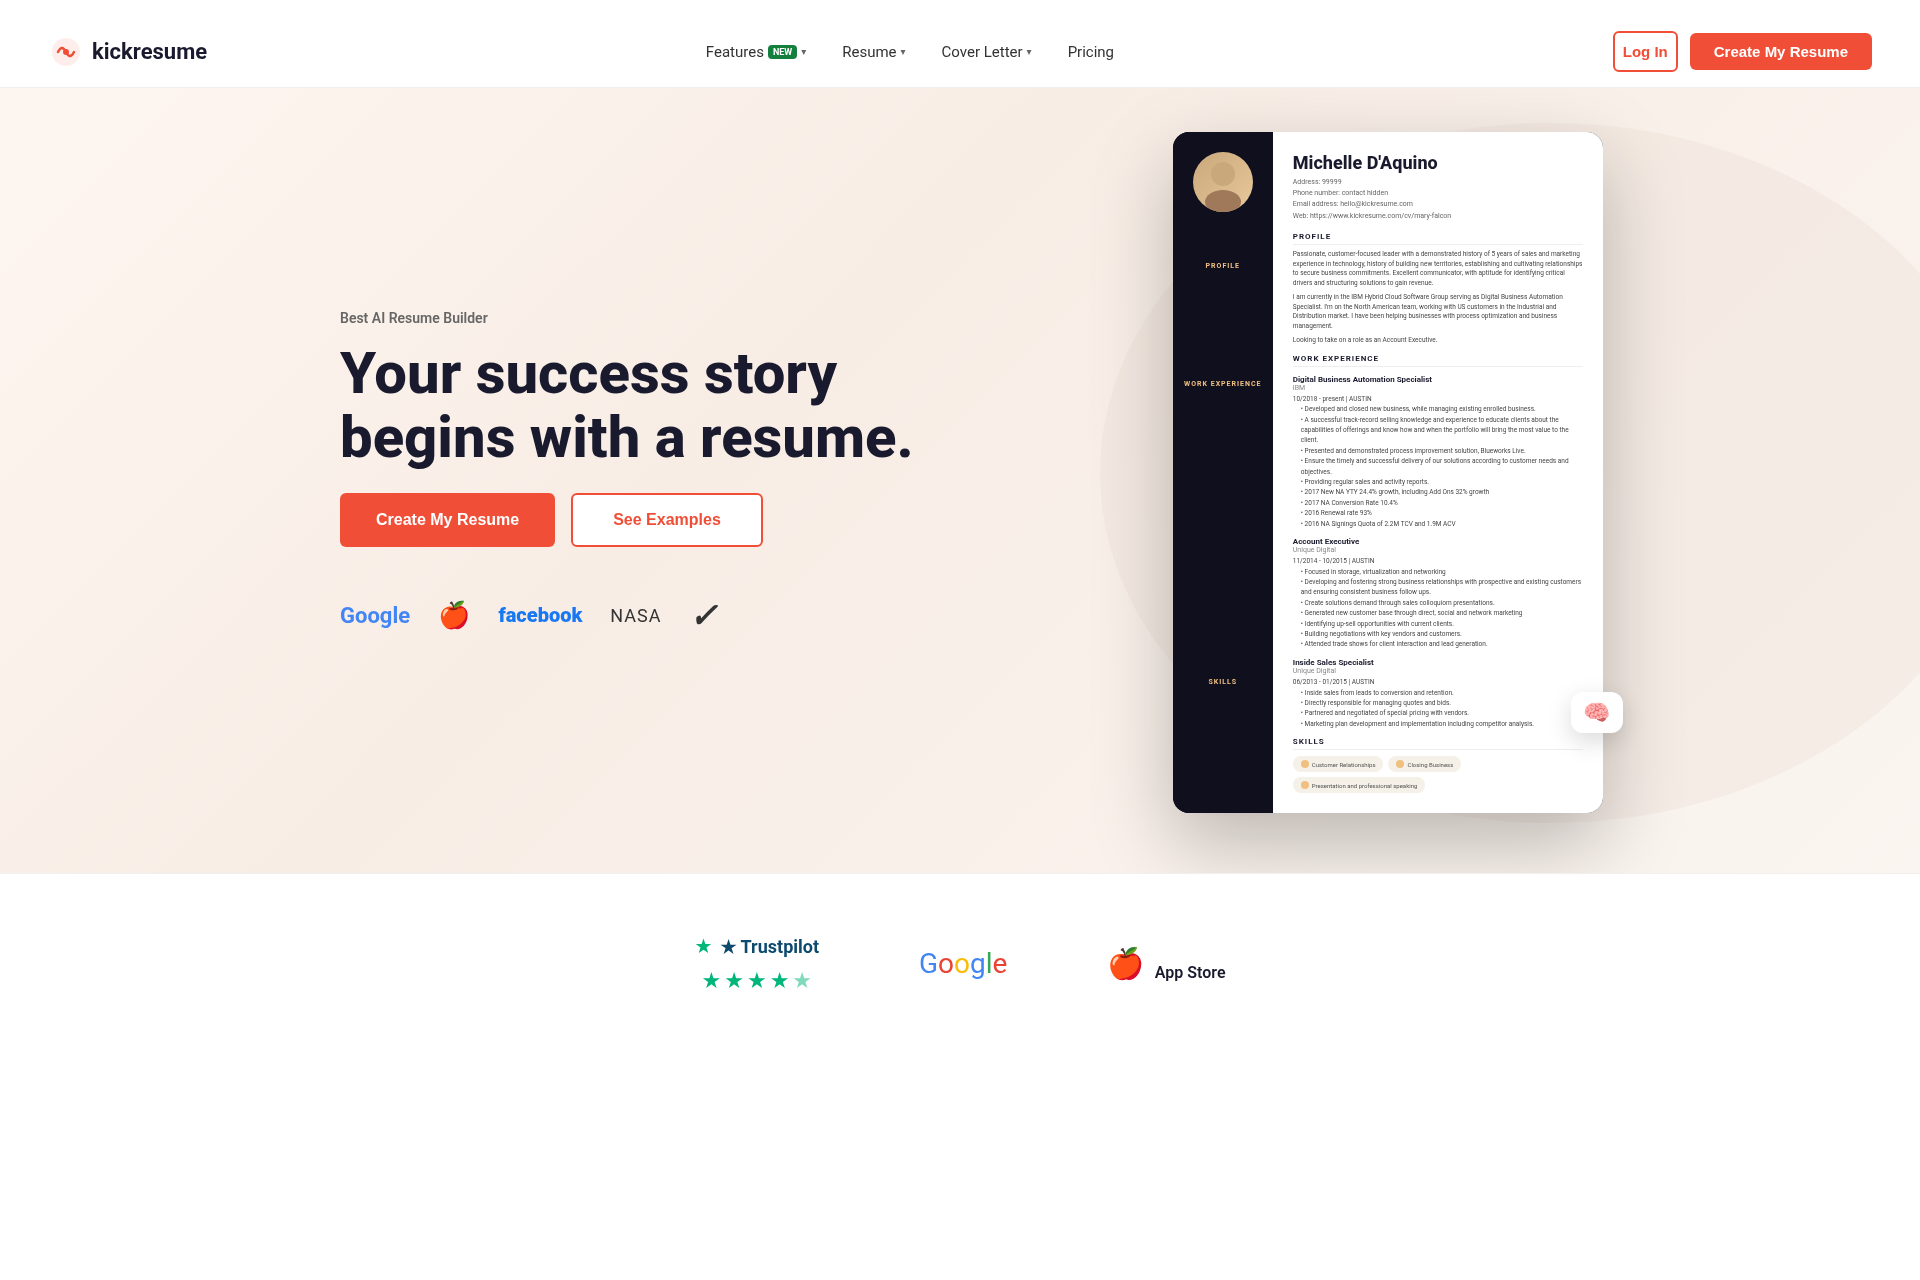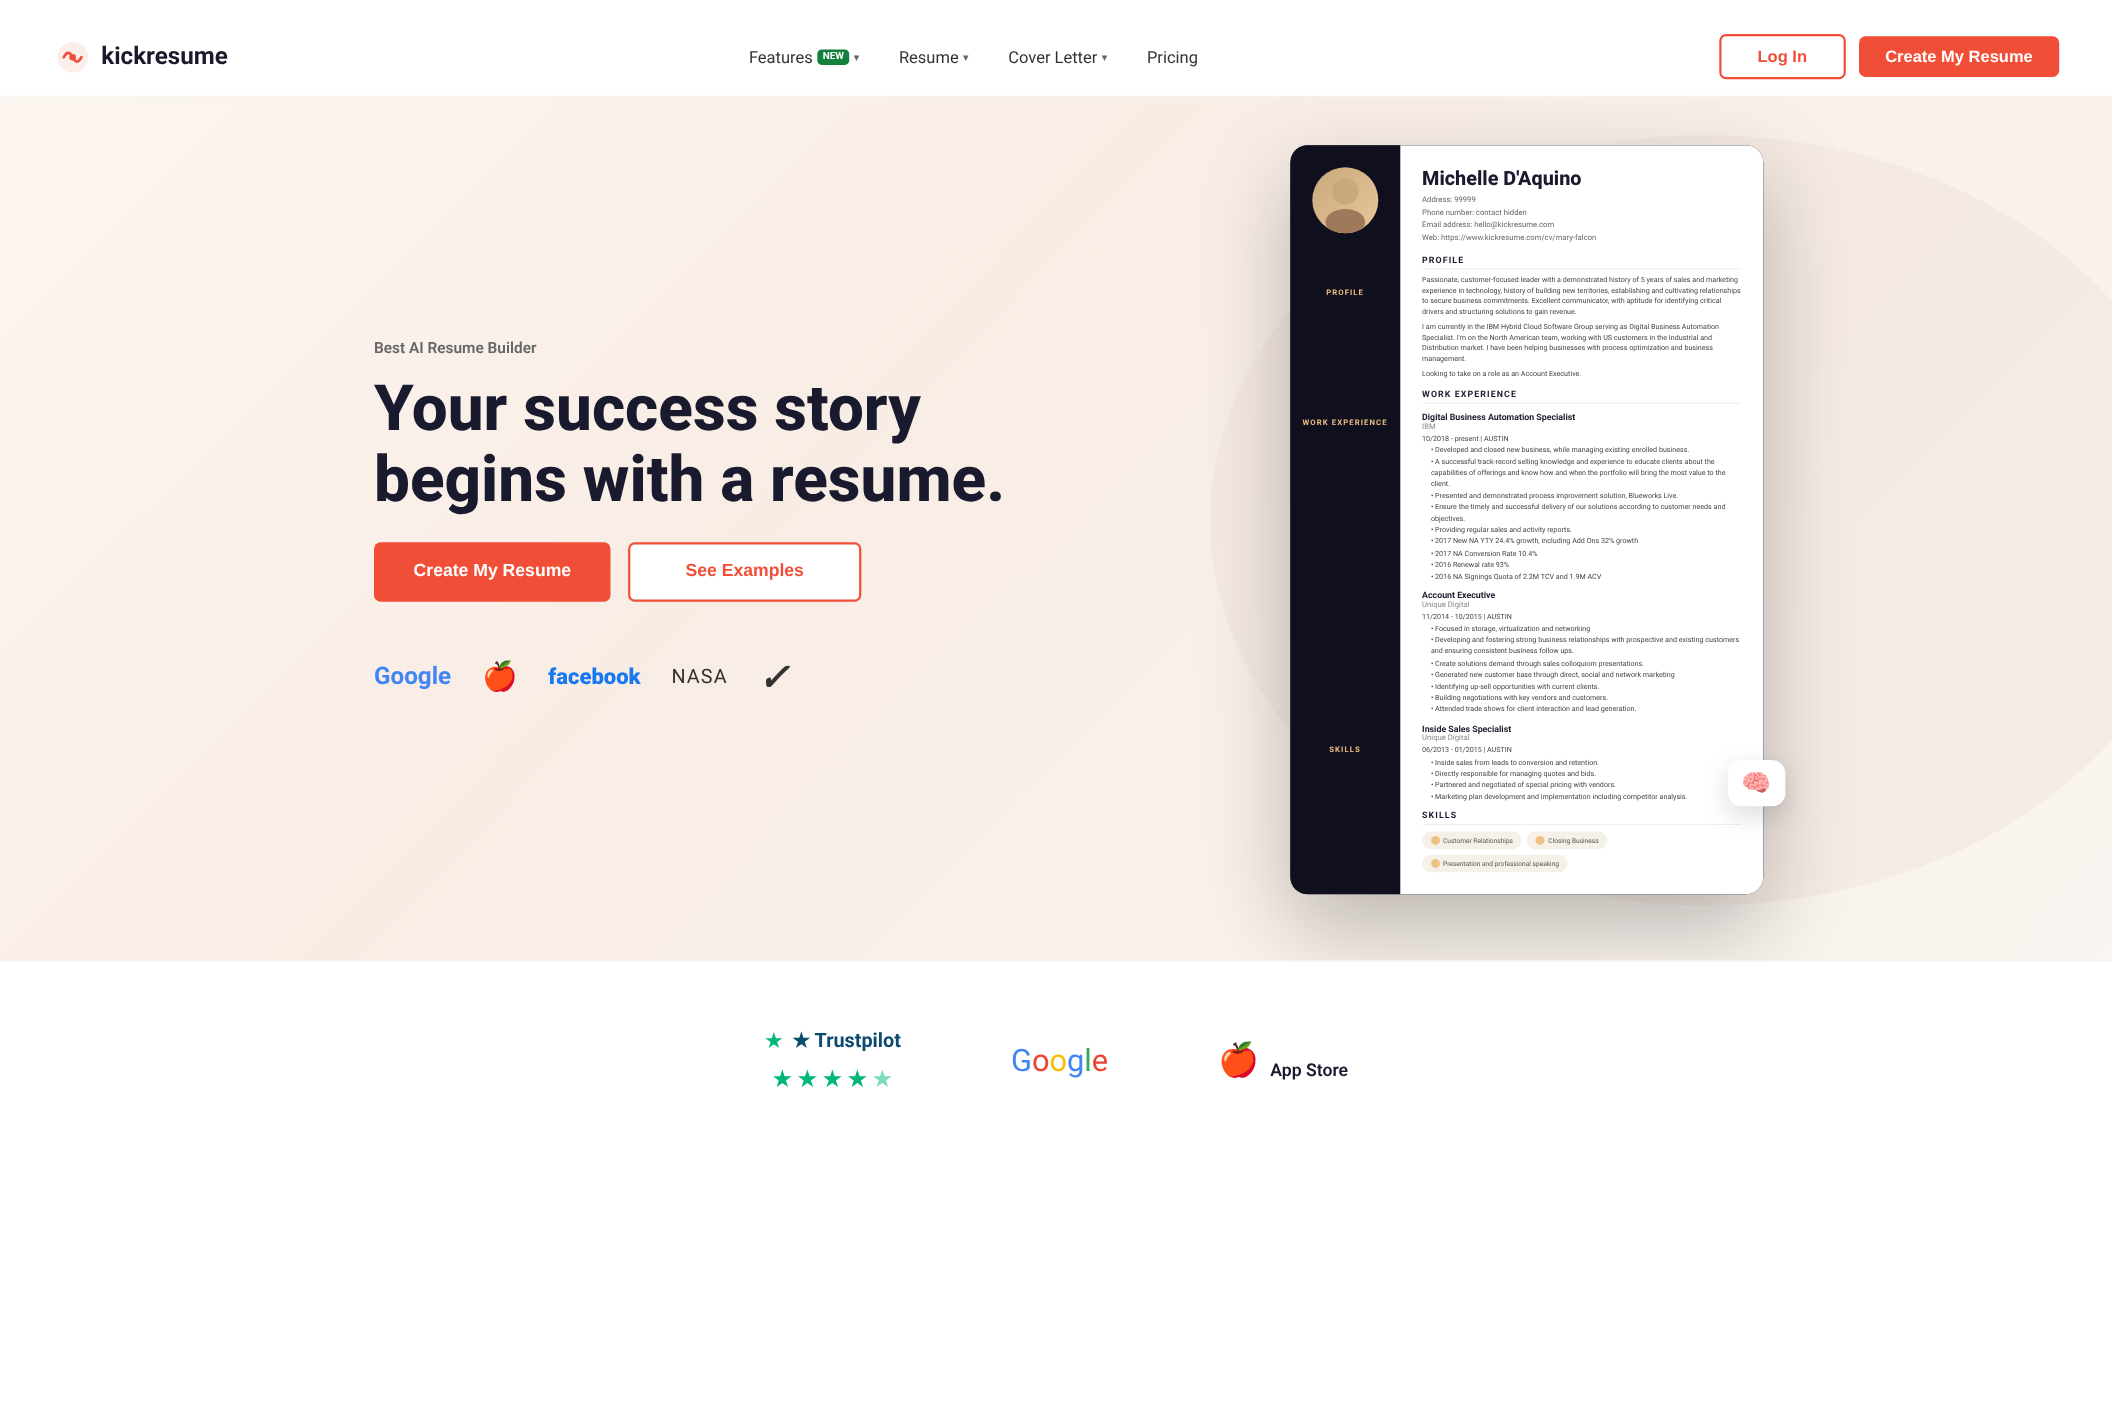--- a/index.html
+++ b/index.html
@@ -20,21 +20,21 @@
       padding: 8px 14px; font-size: 15px; color: #333; cursor: pointer;
       text-decoration: none; border-radius: 6px; transition: background 0.2s;
     }
     .new-badge {
       background: #15803d; color: #fff; font-size: 9px; font-weight: 700;
       padding: 2px 5px; border-radius: 4px; text-transform: uppercase;
     }
     .nav-chevron { font-size: 10px; color: #666; }
     .nav-actions { display: flex; align-items: center; gap: 12px; }
     .btn-login {
-      padding: 10px 33px; border: 2px solid #f04e37; background: #fff;
+      padding: 10px 8px; border: 2px solid #f04e37; background: #fff;
       color: #f04e37; font-size: 15px; font-weight: 600; border-radius: 6px; cursor: pointer;
     }
     .btn-create {
       padding: 10px 24px; border: none; background: #f04e37;
       color: #fff; font-size: 15px; font-weight: 600; border-radius: 6px; cursor: pointer;
     }
 
     
     .hero {
       background: linear-gradient(135deg, #fdf6f0 0%, #f8ede5 40%, #faf5f0 100%);
@@ -54,21 +54,21 @@
     .hero-left { flex: 0 0 55%; max-width: 55%; }
     .hero-eyebrow { font-size: 14px; font-weight: 600; color: #666; margin-bottom: 16px; }
     .hero-title { font-size: 58px; font-weight: 800; color: #1a1a2e; line-height: 1.1; margin-bottom: 24px; }
     .hero-subtitle { font-size: 17px; color: #555; line-height: 1.7; max-width: 580px; margin-bottom: 36px; }
     .hero-ctas { display: flex; gap: 16px; margin-bottom: 48px; }
     .btn-hero-primary {
       padding: 16px 36px; background: #f04e37; color: #fff;
       border: none; border-radius: 6px; font-size: 16px; font-weight: 700; cursor: pointer;
     }
     .btn-hero-secondary {
-      padding: 16px 50px; background: #fff; color: #f04e37;
+      padding: 16px 40px; background: #fff; color: #f04e37;
       border: 2px solid #f04e37; border-radius: 6px; font-size: 16px; font-weight: 700; cursor: pointer;
     }
     .hero-trust { font-size: 14px; color: #666; margin-bottom: 20px; }
     .trust-logos { display: flex; align-items: center; gap: 28px; }
     .trust-logo { font-size: 20px; font-weight: 700; color: #333; }
     .trust-logo.google { color: #4285f4; font-size: 22px; }
     .trust-logo.apple { font-size: 26px; }
     .trust-logo.facebook { font-size: 20px; font-weight: 900; color: #1877f2; }
     .trust-logo.nasa { font-size: 18px; font-weight: 400; letter-spacing: 1px; }
     .trust-logo.nike { font-size: 28px; font-style: italic; font-weight: 900; }

